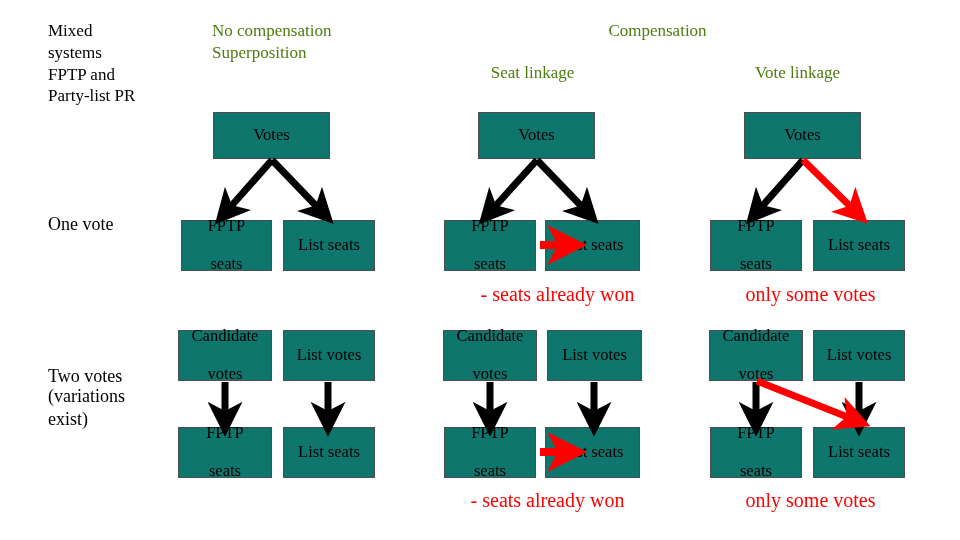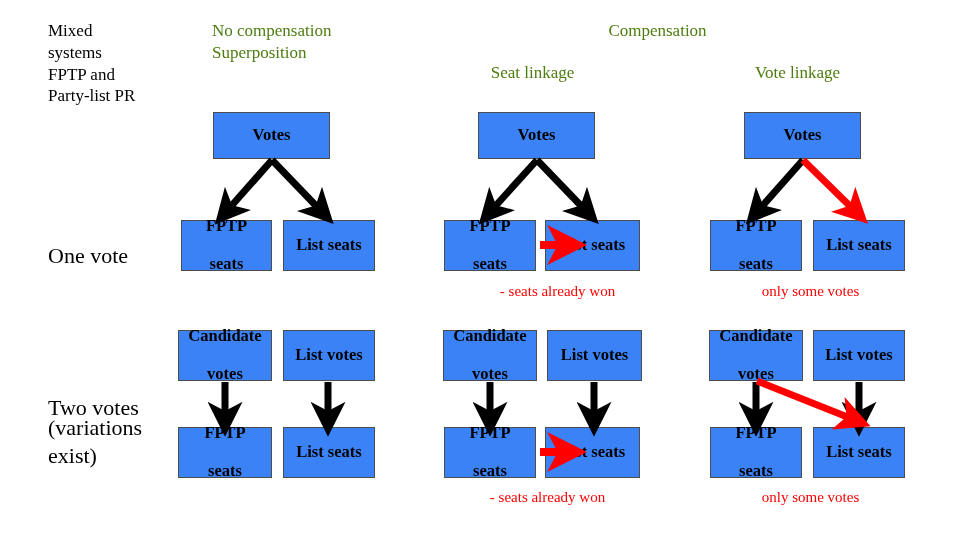--- a/index.html
+++ b/index.html
@@ -29,40 +29,39 @@
   .corner-label {
     font-size: 17px;
     color: #000;
   }
   .col-header {
     font-size: 17px;
     text-align: center;
     color: #4d7c0f;
   }
   .row-label {
-    font-size: 22px;
+    font-size: 18px;
     color: #000;
-    margin-top: 29px;
   }
   .note {
-    font-size: 15px;
+    font-size: 20px;
     color: #ff0000;
     text-align: center;
     white-space: pre;
   }
   .box {
     position: absolute;
     border: 1.6px solid #4d4d4d;
-    background: #3b82f6;
+    background: #0f766e;
     box-sizing: border-box;
     display: flex;
     align-items: center;
     justify-content: center;
     text-align: center;
-    font-weight: bold;
+    font-weight: normal;
     font-size: 16.5px;
     line-height: 1.15;
     color: #000000;
   }
   .box span { display: block; }
   svg.arrows {
     position: absolute;
     left: 0; top: 0;
     width: 960px;
     height: 540px;

